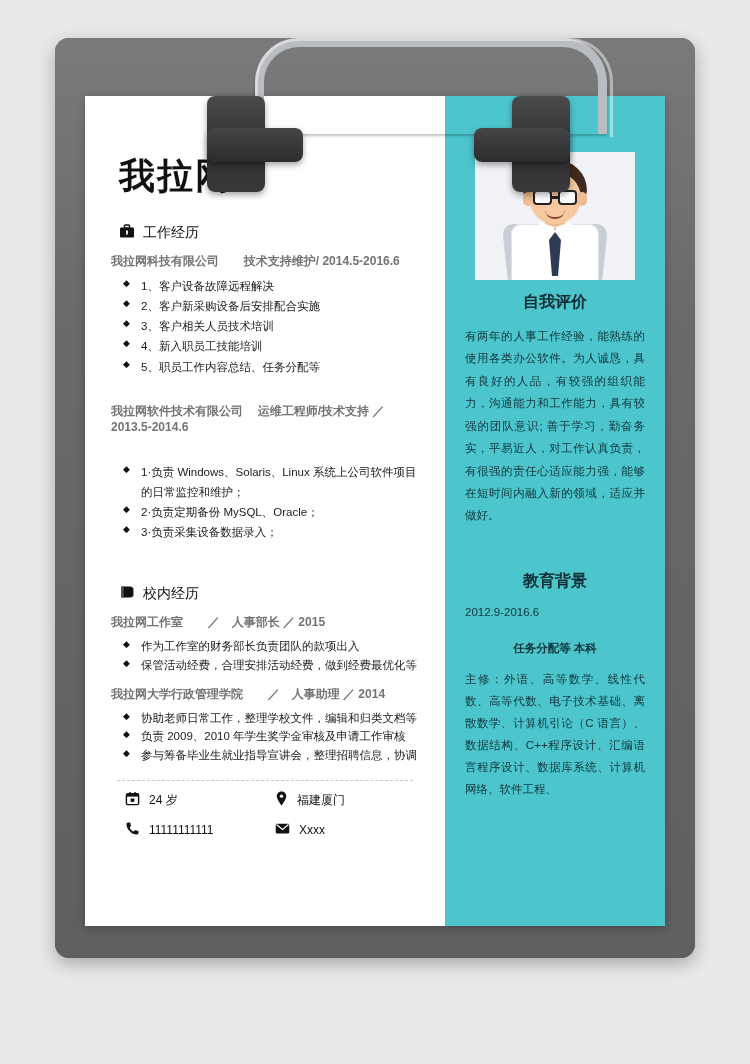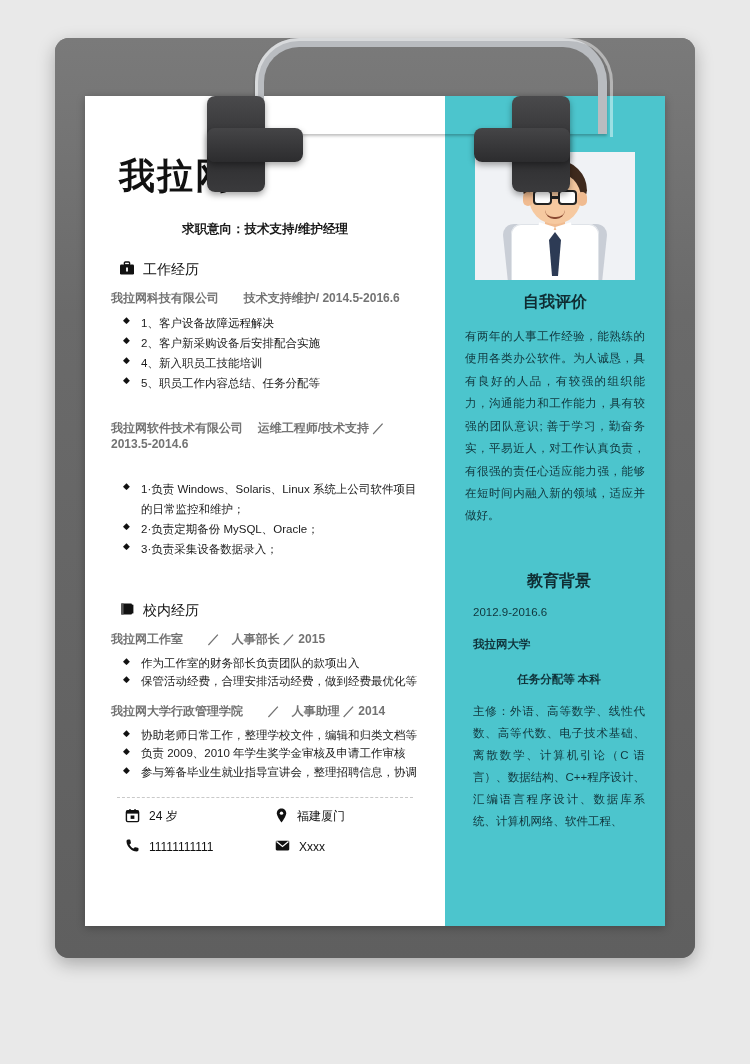--- a/index.html
+++ b/index.html
@@ -226,21 +226,20 @@
   <div class="clipboard">
     <div class="clipboard-inner-shade"></div>
   </div>
 
   <div class="paper">
 
     <div class="left-col">
 
       <div class="name">我拉网</div>
 
-      <div class="objective">求职意向：技术支持/维护经理</div>
 
       <div class="sec-head">
         <span class="sec-icon">
           <svg width="16" height="16" viewBox="0 0 16 16">
             <rect x="1" y="4.5" width="14" height="10" rx="1.2" fill="#111"></rect>
             <rect x="5.4" y="2" width="5.2" height="3" rx="1" fill="none" stroke="#111" stroke-width="1.4"></rect>
             <rect x="7.1" y="7.5" width="1.8" height="4" fill="#fff"></rect>
           </svg>
         </span>
         <span class="sec-title">工作经历</span>
@@ -248,20 +247,21 @@
 
       <div class="job-line">
         <span>我拉网科技有限公司</span>
         <span class="sp"></span>
         <span>技术支持维护/</span>
         <span>2014.5-2016.6</span>
       </div>
       <ul class="bullets">
         <li>1、客户设备故障远程解决</li>
         <li>2、客户新采购设备后安排配合实施</li>
+        <li>3、客户相关人员技术培训</li>
         <li>4、新入职员工技能培训</li>
         <li>5、职员工作内容总结、任务分配等</li>
       </ul>
 
       <div class="job-line" style="margin-top:26px;">
         <span>我拉网软件技术有限公司</span>
         <span class="sp" style="width:8px;"></span>
         <span>运维工程师/技术支持</span>
         <span>／ 2013.5-2014.6</span>
       </div>
@@ -373,24 +373,23 @@
         <div class="av-glass-r"></div>
         <div class="av-bridge"></div>
         <div class="av-smile"></div>
       </div>
 
       <div style="margin-top:196px;">
         <div class="r-title">自我评价</div>
         <div class="r-body">有两年的人事工作经验，能熟练的使用各类办公软件。为人诚恳，具有良好的人品，有较强的组织能力，沟通能力和工作能力，具有较强的团队意识; 善于学习，勤奋务实，平易近人，对工作认真负责，有很强的责任心适应能力强，能够在短时间内融入新的领域，适应并做好。</div>
       </div>
 
-      <div style="margin-top:44px;margin-left:8px;">
+      <div style="margin-top:44px;">
         <div class="r-title">教育背景</div>
         <div class="r-small">2012.9-2016.6</div>
-        <div class="r-small r-bold">我拉网大学</div>
         <div class="r-small r-bold r-center" style="margin-top:14px;">任务分配等  本科</div>
         <div class="r-small" style="text-align:justify;">主修：外语、高等数学、线性代数、高等代数、电子技术基础、离散数学、计算机引论（C 语言）、数据结构、C++程序设计、汇编语言程序设计、数据库系统、计算机网络、软件工程、</div>
       </div>
 
     </div>
   </div>
 
   <div class="clip-arm" style="left:255px; top:38px;"></div>
   <div class="clip-block left" style="left:207px; top:96px;"></div>
   <div class="clip-block right" style="left:512px; top:96px;"></div>

